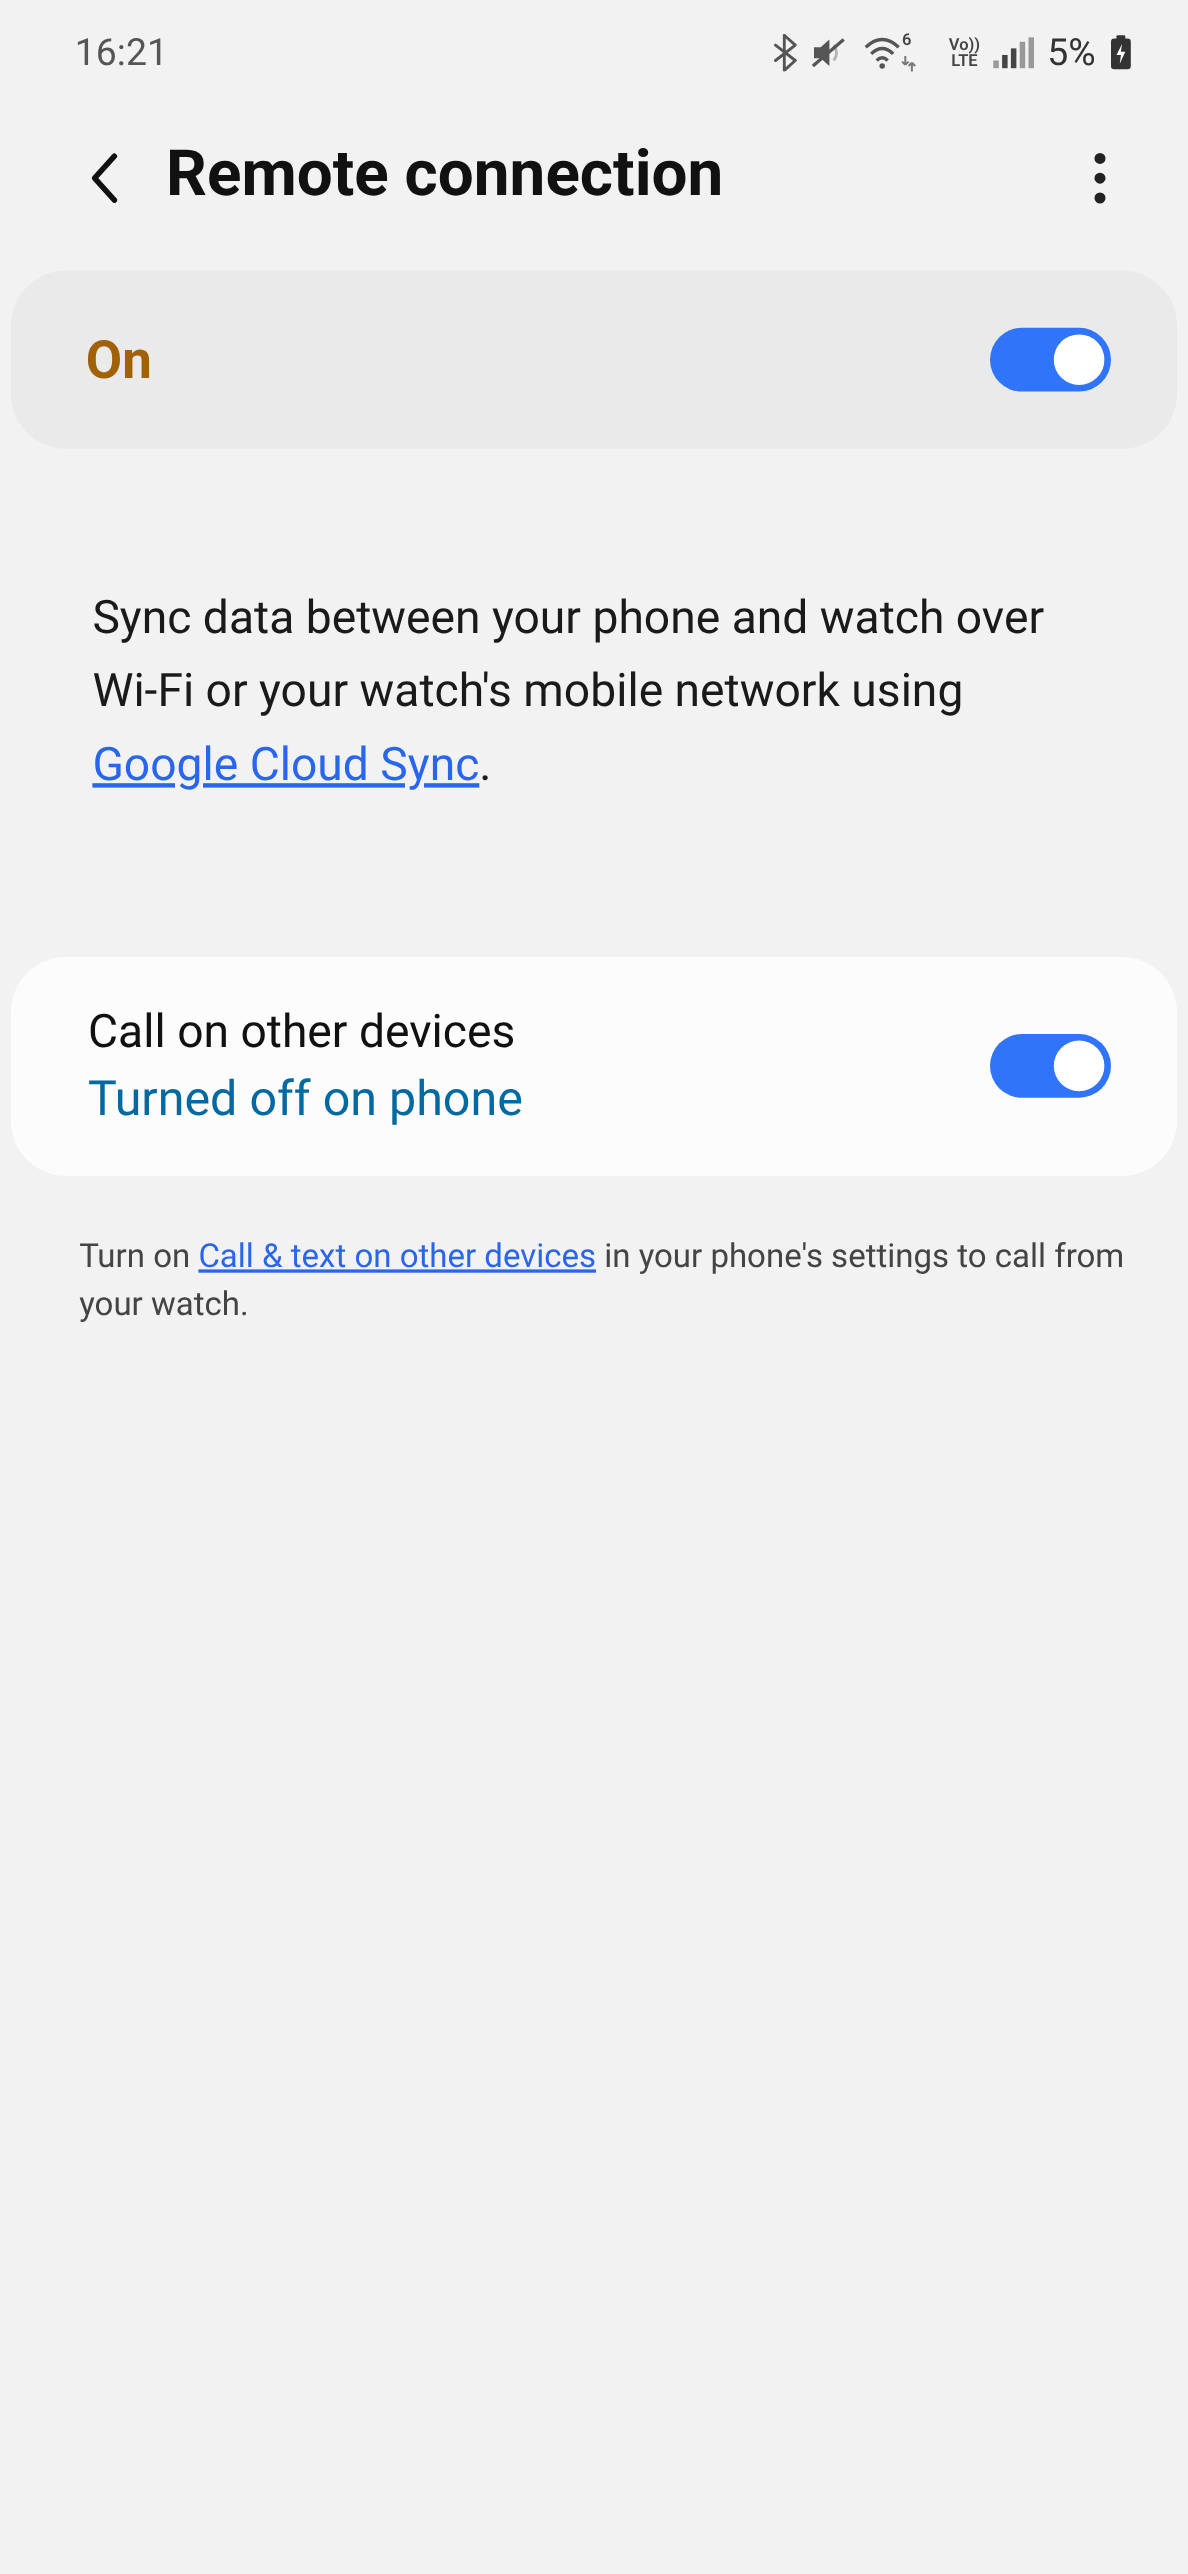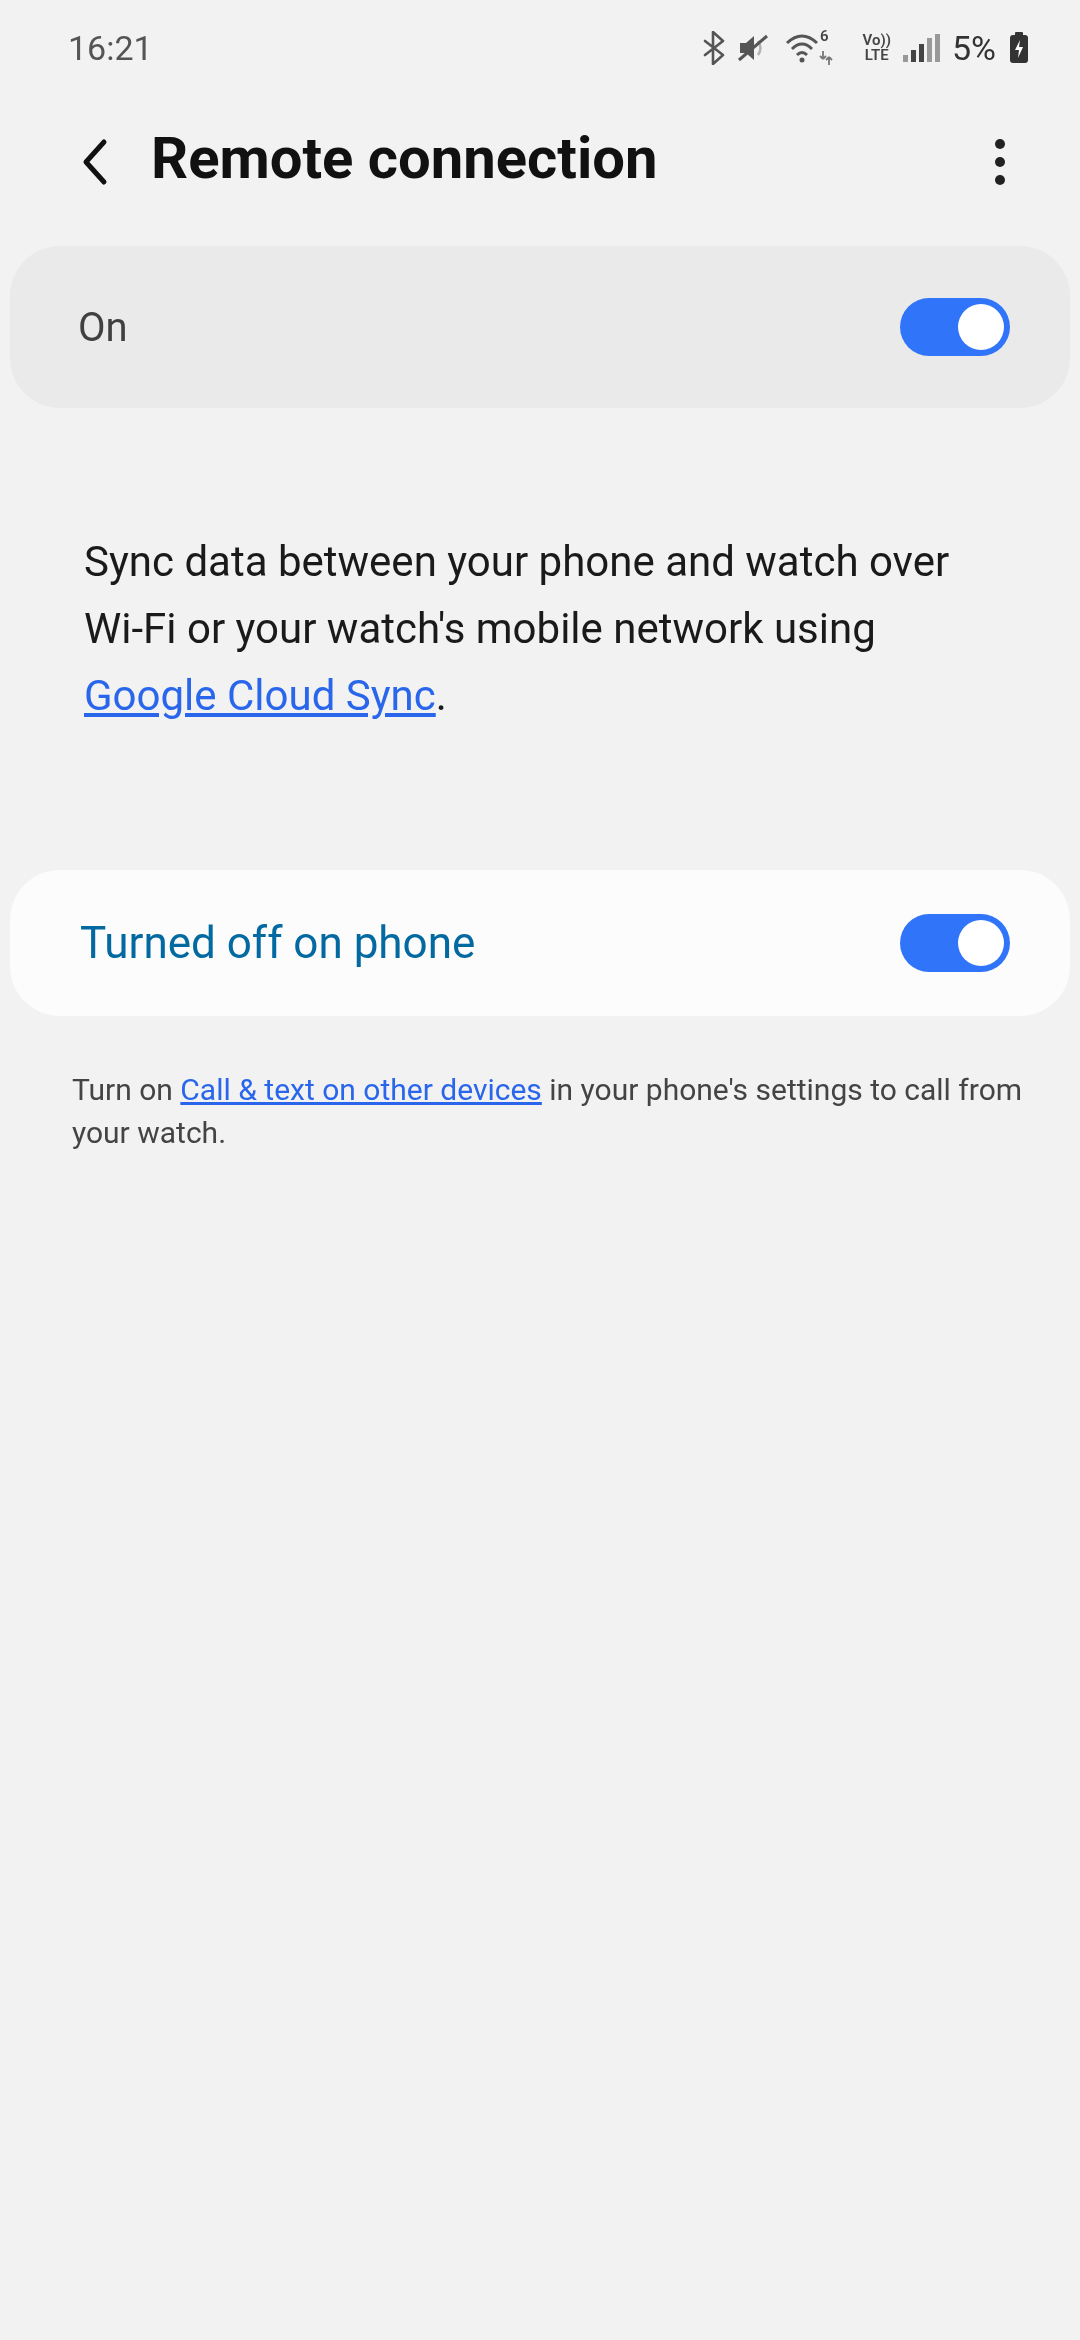--- a/index.html
+++ b/index.html
@@ -72,23 +72,23 @@
     .on-card {
       background: #eaeaea;
       border-radius: 50px;
       margin: 10px 10px 0 10px;
       padding: 52px 60px 52px 68px;
       display: flex;
       align-items: center;
       justify-content: space-between;
     }
     .on-label {
-      font-size: 40px;
-      font-weight: 400;
-      color: #404040;
+      font-size: 48px;
+      font-weight: 700;
+      color: #a16207;
     }
     .toggle {
       width: 110px;
       height: 58px;
       background: #3074f9;
       border-radius: 40px;
       position: relative;
       cursor: pointer;
     }
     .toggle-knob {
@@ -235,20 +235,21 @@
     <div class="toggle-knob"></div>
   </div>
 </div>
 
 <div class="sync-text">
   <span>Sync data between your phone and watch over Wi-Fi or your watch's mobile network using </span><a class="link">Google Cloud Sync</a><span>.</span>
 </div>
 
 <div class="call-card">
   <div class="call-left">
+    <span class="call-title">Call on other devices</span>
     <span class="call-sub">Turned off on phone</span>
   </div>
   <div class="toggle">
     <div class="toggle-knob"></div>
   </div>
 </div>
 
 <div class="hint-text">
   <span>Turn on </span><a class="link">Call &amp; text on other devices</a><span> in your phone's settings to call from your watch.</span>
 </div>

